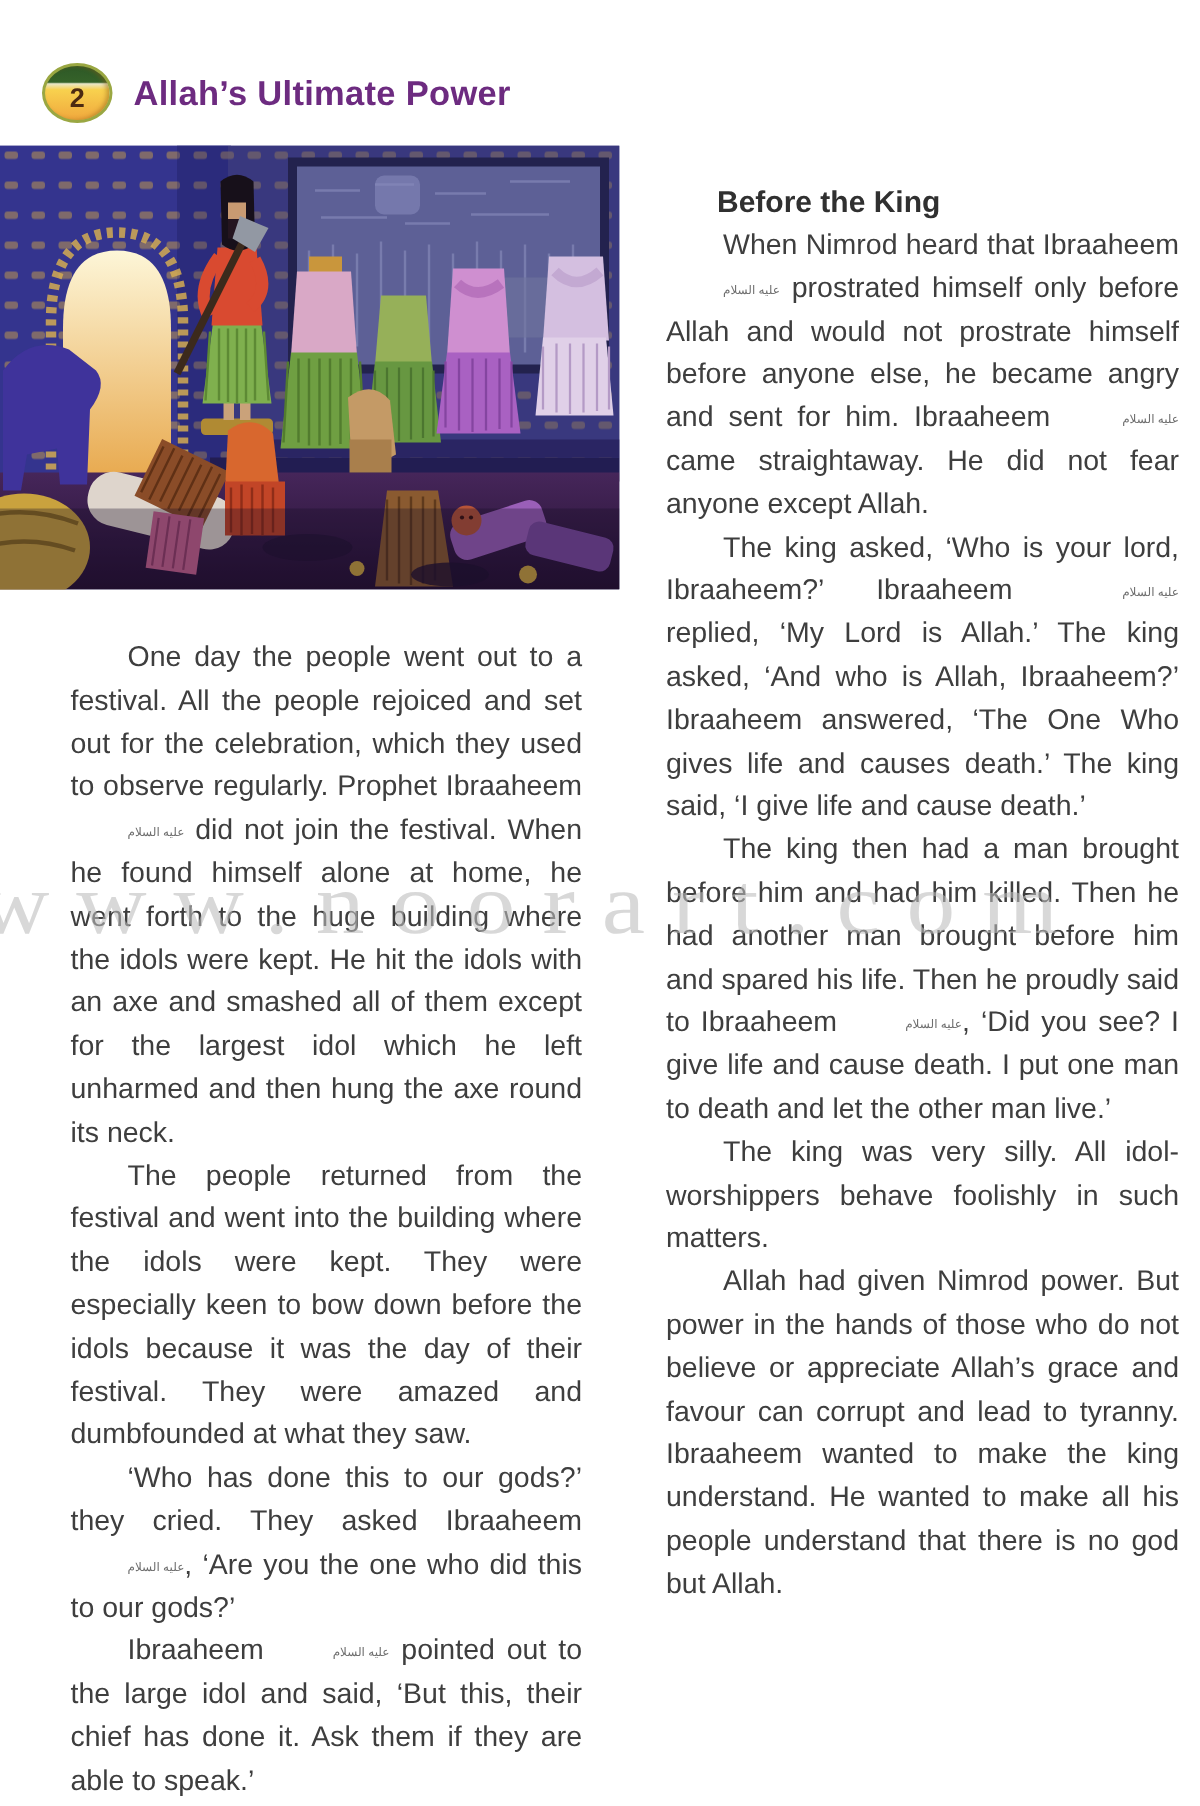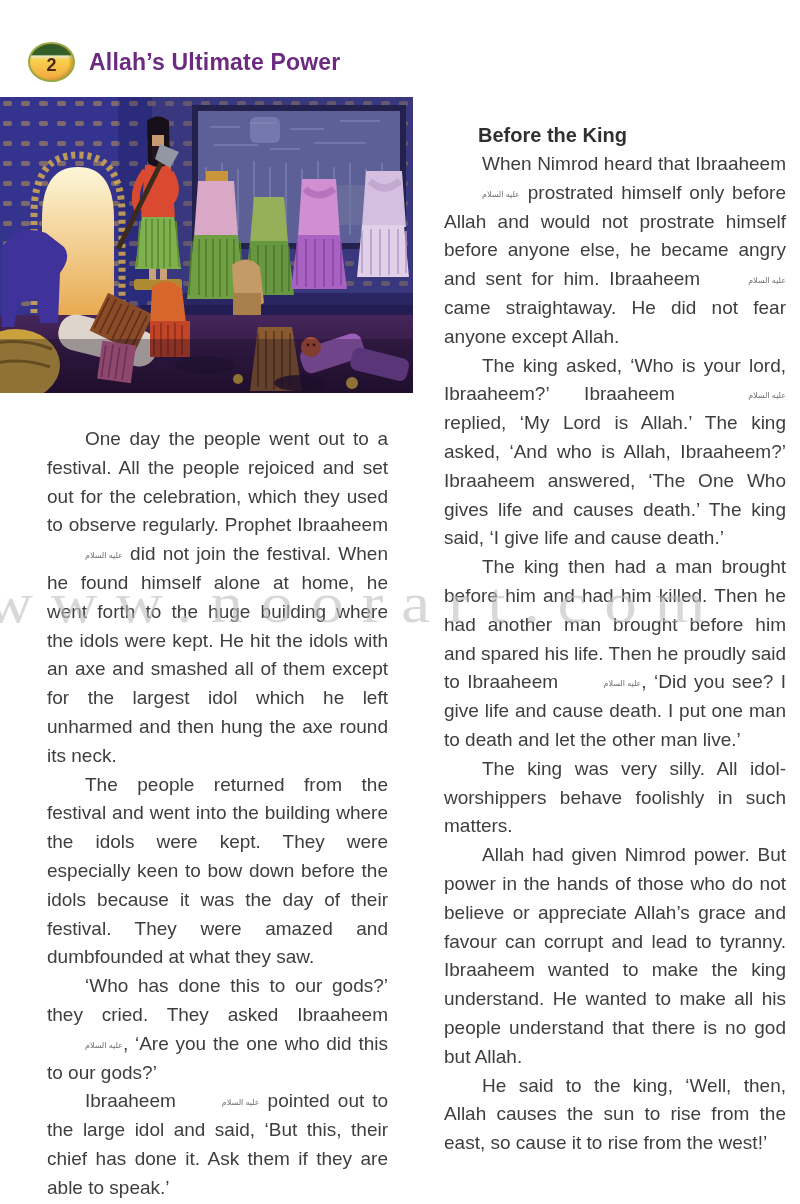--- a/index.html
+++ b/index.html
@@ -195,19 +195,18 @@
   </section>
 
   <section class="column col-right">
     <h2 class="subhead">Before the King</h2>
     <div>
         <p>When Nimrod heard that Ibraaheem <span class="as">عليه السلام</span> prostrated himself only before Allah and would not prostrate himself before anyone else, he became angry and sent for him. Ibraaheem <span class="as">عليه السلام</span> came straightaway. He did not fear anyone except Allah.</p>
         <p>The king asked, ‘Who is your lord, Ibraaheem?’ Ibraaheem <span class="as">عليه السلام</span> replied, ‘My Lord is Allah.’ The king asked, ‘And who is Allah, Ibraaheem?’ Ibraaheem answered, ‘The One Who gives life and causes death.’ The king said, ‘I give life and cause death.’</p>
         <p>The king then had a man brought before him and had him killed. Then he had another man brought before him and spared his life. Then he proudly said to Ibraaheem <span class="as">عليه السلام</span>, ‘Did you see? I give life and cause death. I put one man to death and let the other man live.’</p>
         <p>The king was very silly. All idol-worshippers behave foolishly in such matters.</p>
         <p>Allah had given Nimrod power. But power in the hands of those who do not believe or appreciate Allah’s grace and favour can corrupt and lead to tyranny. Ibraaheem wanted to make the king understand. He wanted to make all his people understand that there is no god but Allah.</p>
-        <p>He said to the king, ‘Well, then, Allah causes the sun to rise from the east, so cause it to rise from the west!’</p>
       </div>
   </section>
 
   <div class="watermark">www.noorart.com</div>
 
 </div>
 
 </body></html>

